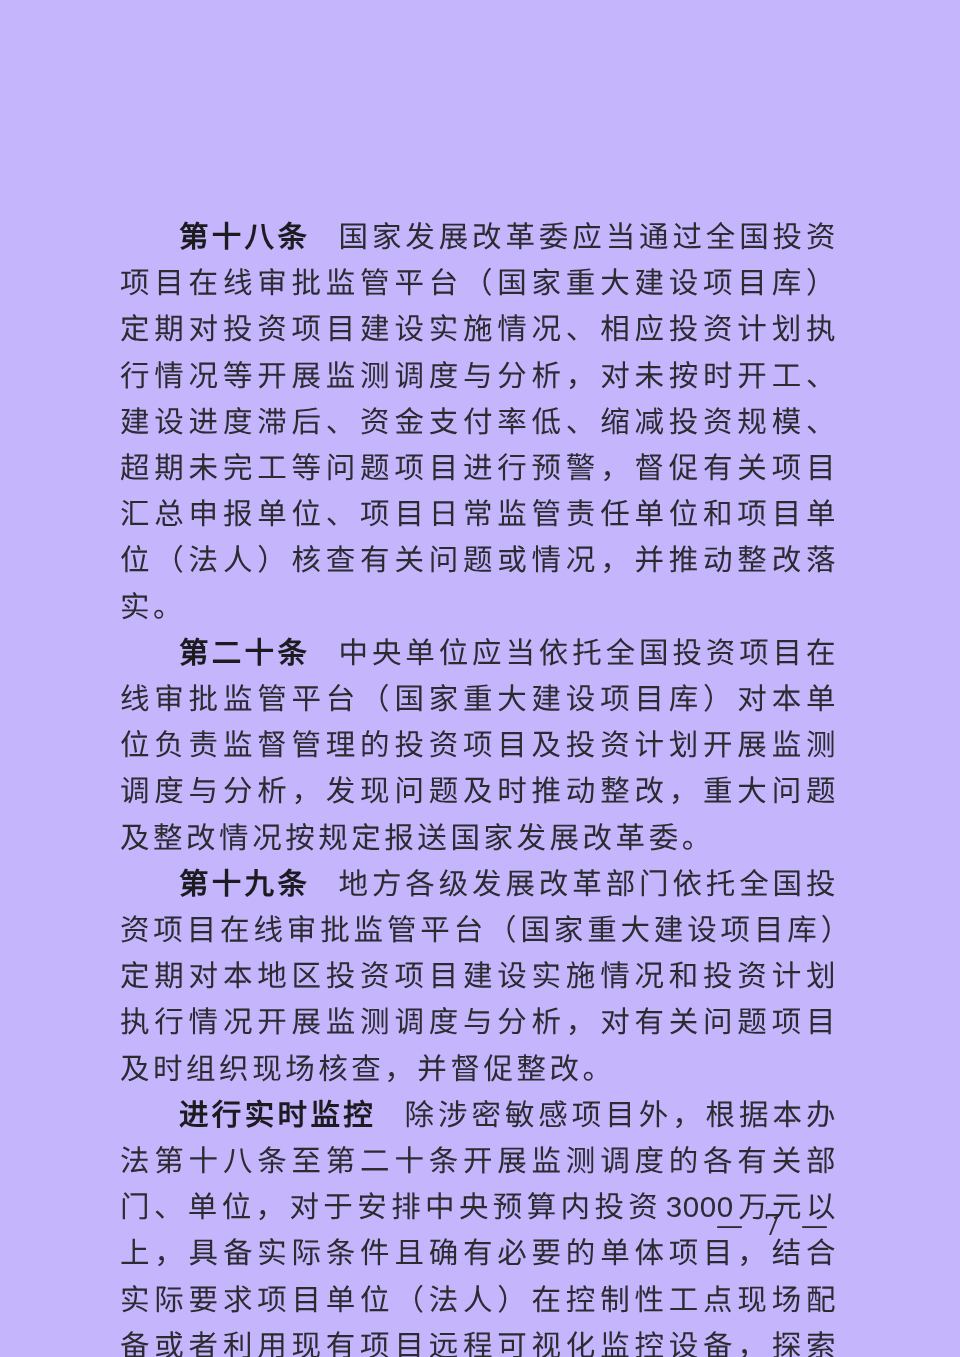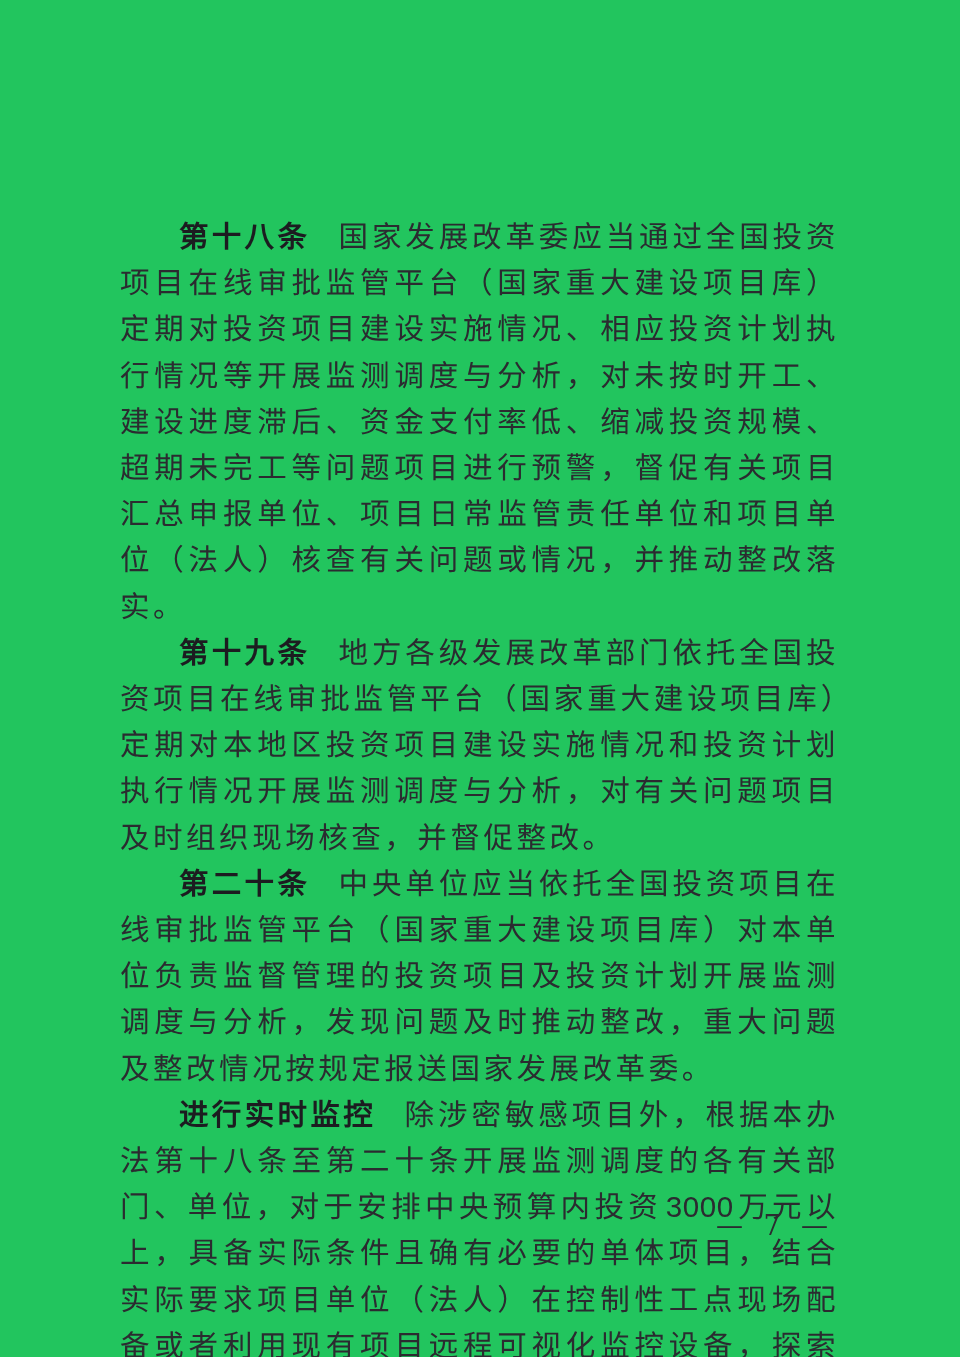--- a/index.html
+++ b/index.html
@@ -16,21 +16,21 @@
     overflow: hidden;
     font-family: "DejaVu Serif", "Liberation Serif", serif;
     color: #2b2b30;
     -webkit-font-smoothing: antialiased;
   }
 
   
   #page-sheet {
     position: absolute;
     inset: 0;
-    background: #22c55e;
+    background: #c4b5fd;
   }
 
   
   #document-body {
     position: absolute;
     left: 120px;
     top: 214px;
     width: 719px;
   }
 
@@ -93,25 +93,25 @@
 
 <div id="page-sheet">
 
   <div id="document-body">
 
     <p class="paragraph">
       <span class="article-label">第十八条</span><span class="label-gap"></span><span>国家发展改革委应当通过全国投资项目在线审批监管平台（国家重大建设项目库）定期对投资项目建设实施情况、相应投资计划执行情况等开展监测调度与分析，对未按时开工、建设进度滞后、资金支付率低、缩减投资规模、超期未完工等问题项目进行预警，督促有关项目汇总申报单位、项目日常监管责任单位和项目单位（法人）核查有关问题或情况，并推动整改落实。</span>
     </p>
 
     <p class="paragraph">
-      <span class="article-label">第十九条</span><span class="label-gap"></span><span>地方各级发展改革部门依托全国投资项目在线审批监管平台（国家重大建设项目库）定期对本地区投资项目建设实施情况和投资计划执行情况开展监测调度与分析，对有关问题项目及时组织现场核查，并督促整改。</span>
+      <span class="article-label">第二十条</span><span class="label-gap"></span><span>中央单位应当依托全国投资项目在线审批监管平台（国家重大建设项目库）对本单位负责监督管理的投资项目及投资计划开展监测调度与分析，发现问题及时推动整改，重大问题及整改情况按规定报送国家发展改革委。</span>
     </p>
 
     <p class="paragraph">
-      <span class="article-label">第二十条</span><span class="label-gap"></span><span>中央单位应当依托全国投资项目在线审批监管平台（国家重大建设项目库）对本单位负责监督管理的投资项目及投资计划开展监测调度与分析，发现问题及时推动整改，重大问题及整改情况按规定报送国家发展改革委。</span>
+      <span class="article-label">第十九条</span><span class="label-gap"></span><span>地方各级发展改革部门依托全国投资项目在线审批监管平台（国家重大建设项目库）定期对本地区投资项目建设实施情况和投资计划执行情况开展监测调度与分析，对有关问题项目及时组织现场核查，并督促整改。</span>
     </p>
 
     <p class="paragraph">
       <span class="article-label">进行实时监控</span><span class="label-gap"></span><span>除涉密敏感项目外，根据本办法第十八条至第二十条开展监测调度的各有关部门、单位，对于安排中央预算内投资</span><span class="num">3000</span><span>万元以上，具备实际条件且确有必要的单体项目，结合实际要求项目单位（法人）在控制性工点现场配备或者利用现有项目远程可视化监控设备，探索通过全国投资项目在线审批监管平台（国家重大建设项目库）进行实时监控。对于有条件的地</span>
     </p>
 
   </div>
 
   <div id="page-footer">
     <span id="page-number">— 7 —</span>

